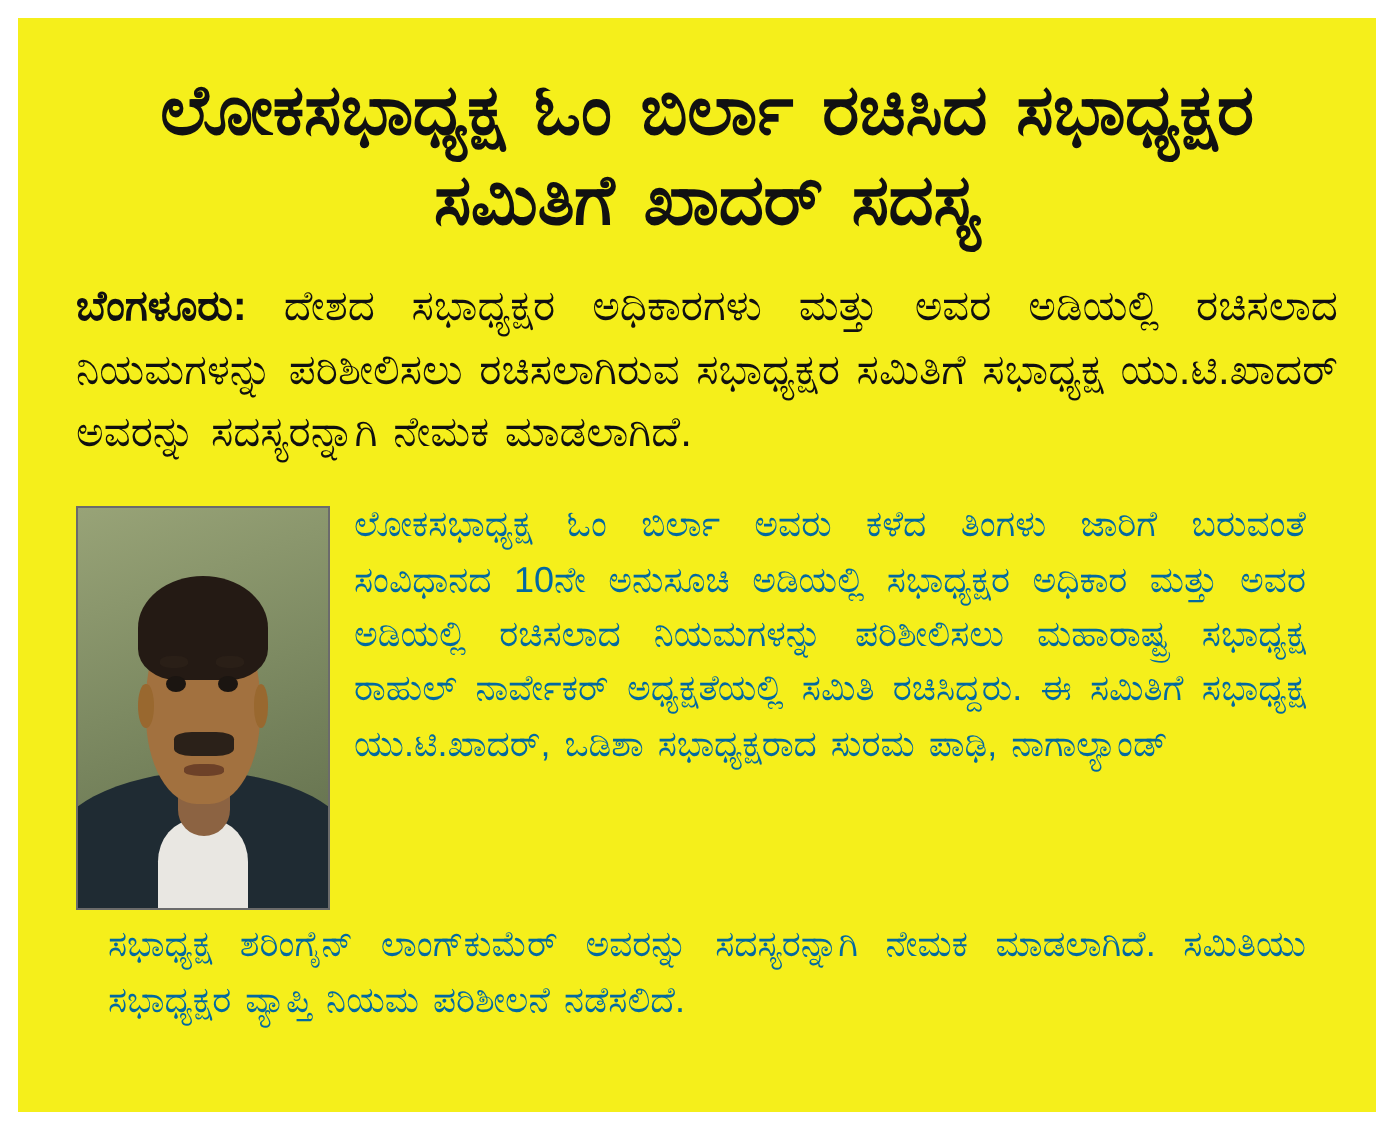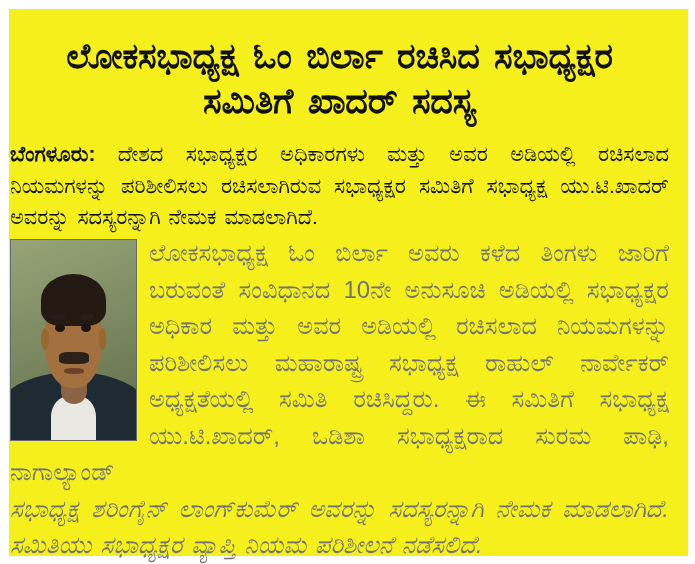--- a/index.html
+++ b/index.html
@@ -12,21 +12,21 @@
     height: 564px;
     font-family: "Liberation Sans", sans-serif;
     overflow: hidden;
   }
   .clipping {
     position: relative;
     width: 695px;
     height: 564px;
     background: #f5ef1b;
     box-sizing: border-box;
-    padding: 14px 16px 10px 0;
+    padding: 14px 16px 10px 28px;
   }
   
   .edge-top {
     position: absolute;
     top: 0; left: 0;
     width: 695px;
     height: 9px;
     background: #ffffff;
   }
   .edge-left {
@@ -184,31 +184,30 @@
     position: absolute;
     top: 44%;
     width: 6%;
     height: 11%;
     background: #99682f;
     border-radius: 50%;
   }
   .photo .ear-l { left: 24%; }
   .photo .ear-r { left: 70%; }
   .para {
-    font-size: 24px;
+    font-size: 18px;
     line-height: 1.52;
-    color: #737373;
+    color: #0369a1;
     text-align: justify;
     text-justify: inter-word;
-    margin: 0;
+    margin: 16px;
     word-spacing: 2px;
   }
   .para.last {
     margin-top: 0;
-    font-style: italic;
   }
   .clearfix::after {
     content: "";
     display: block;
     clear: both;
   }
 </style>
 </head>
 <body>
 

